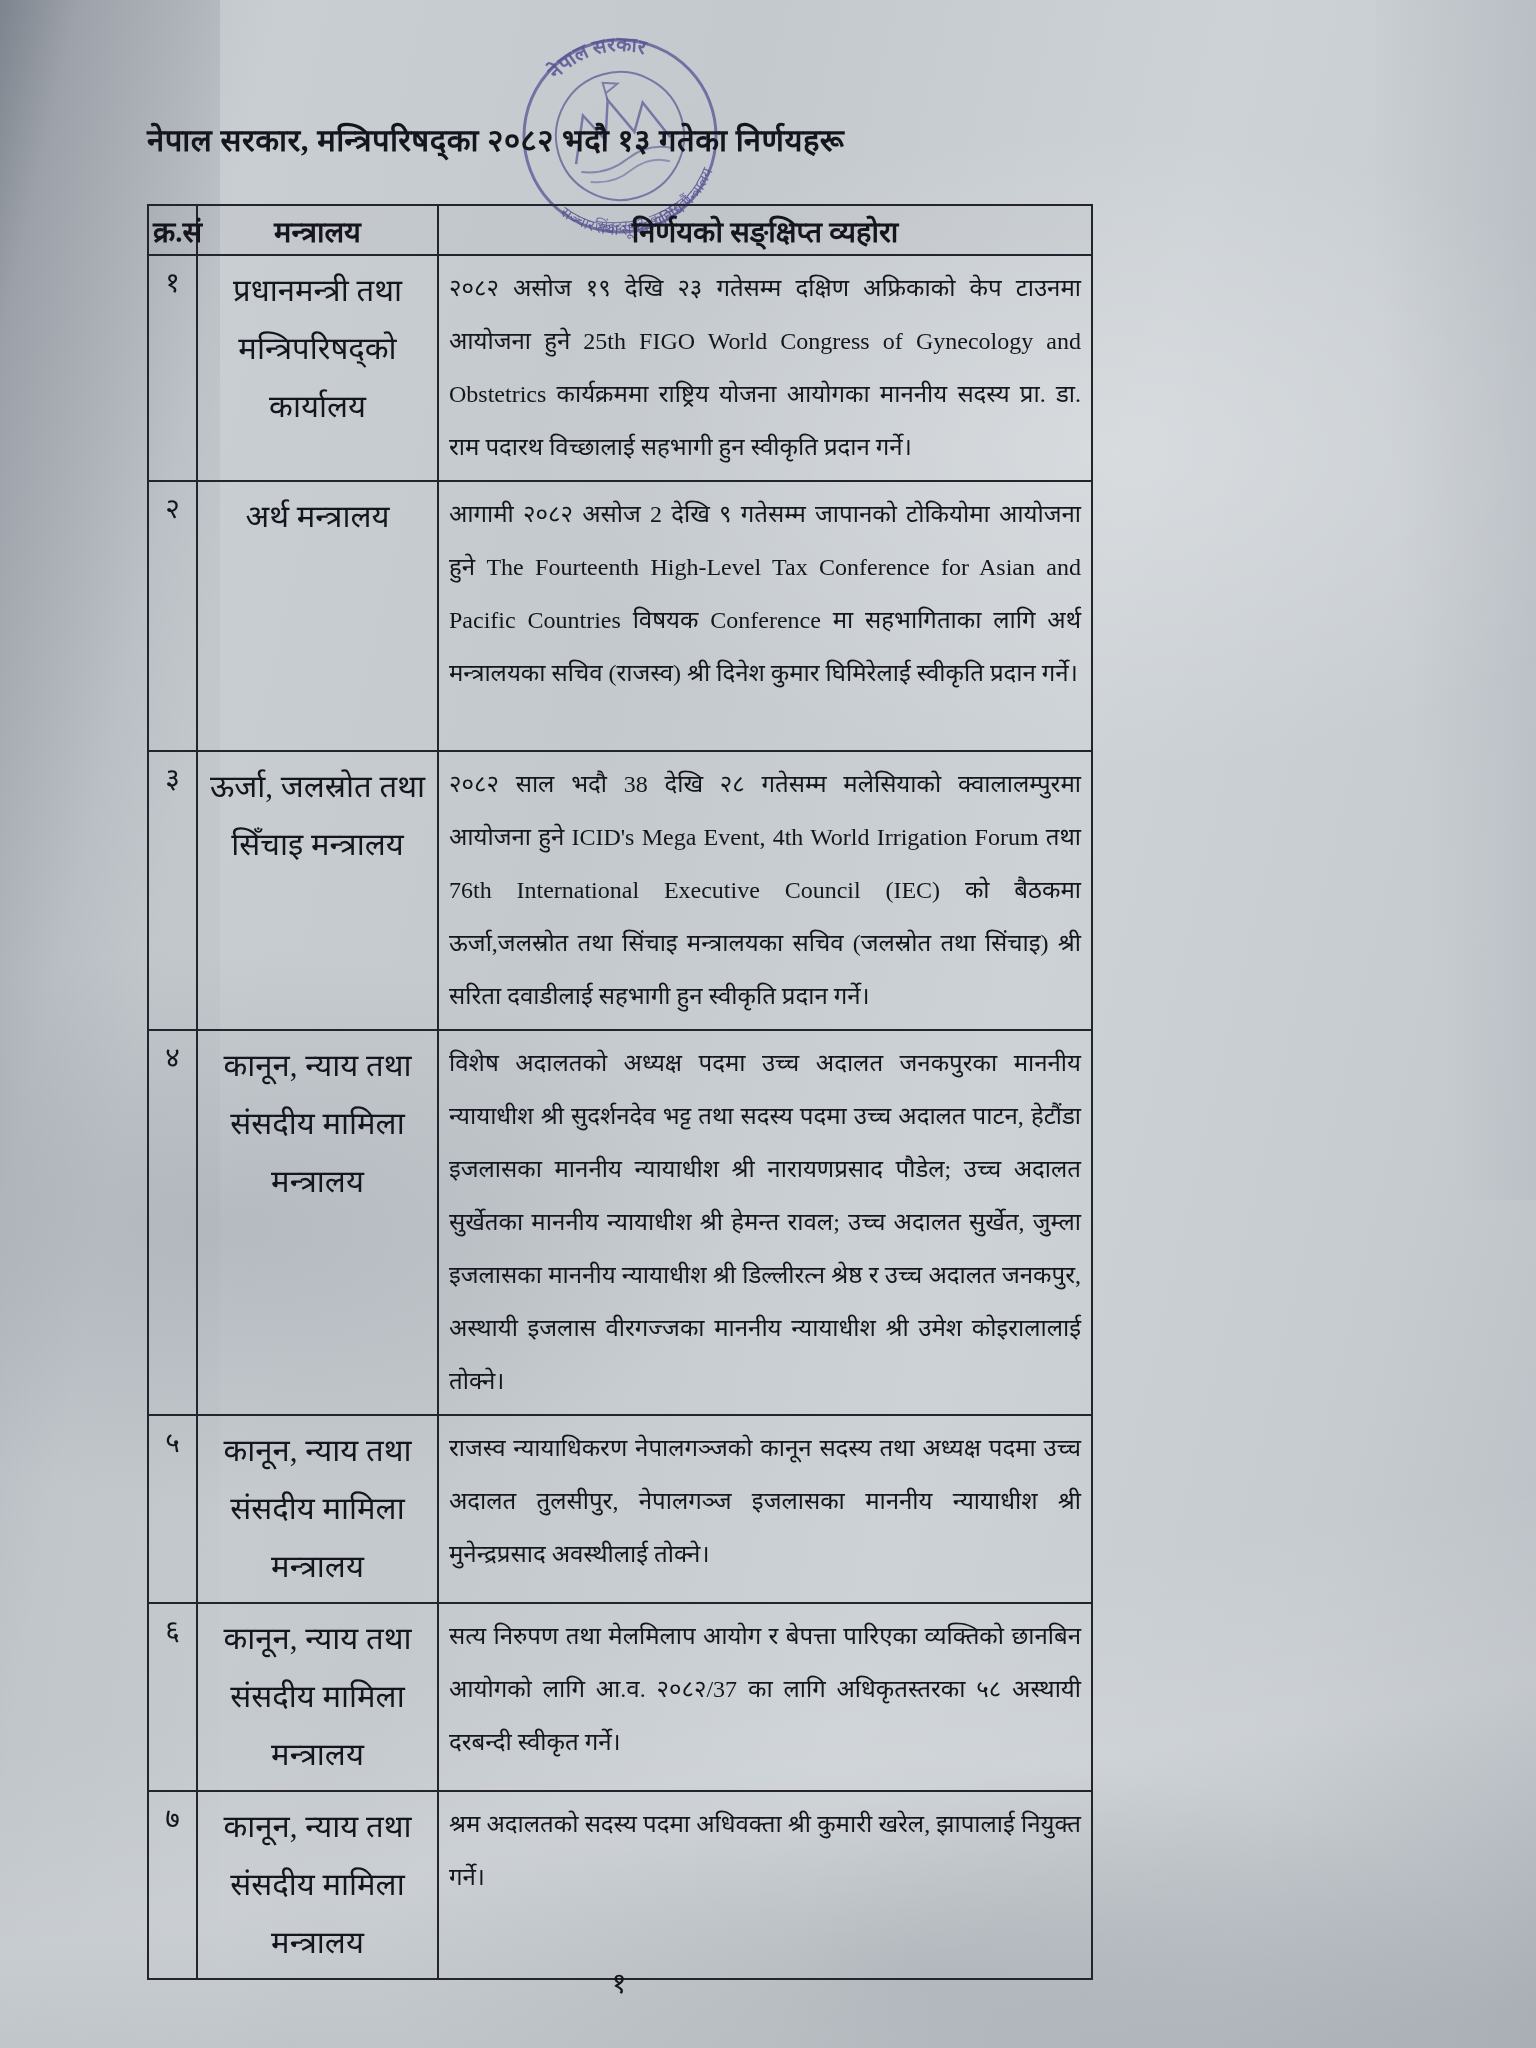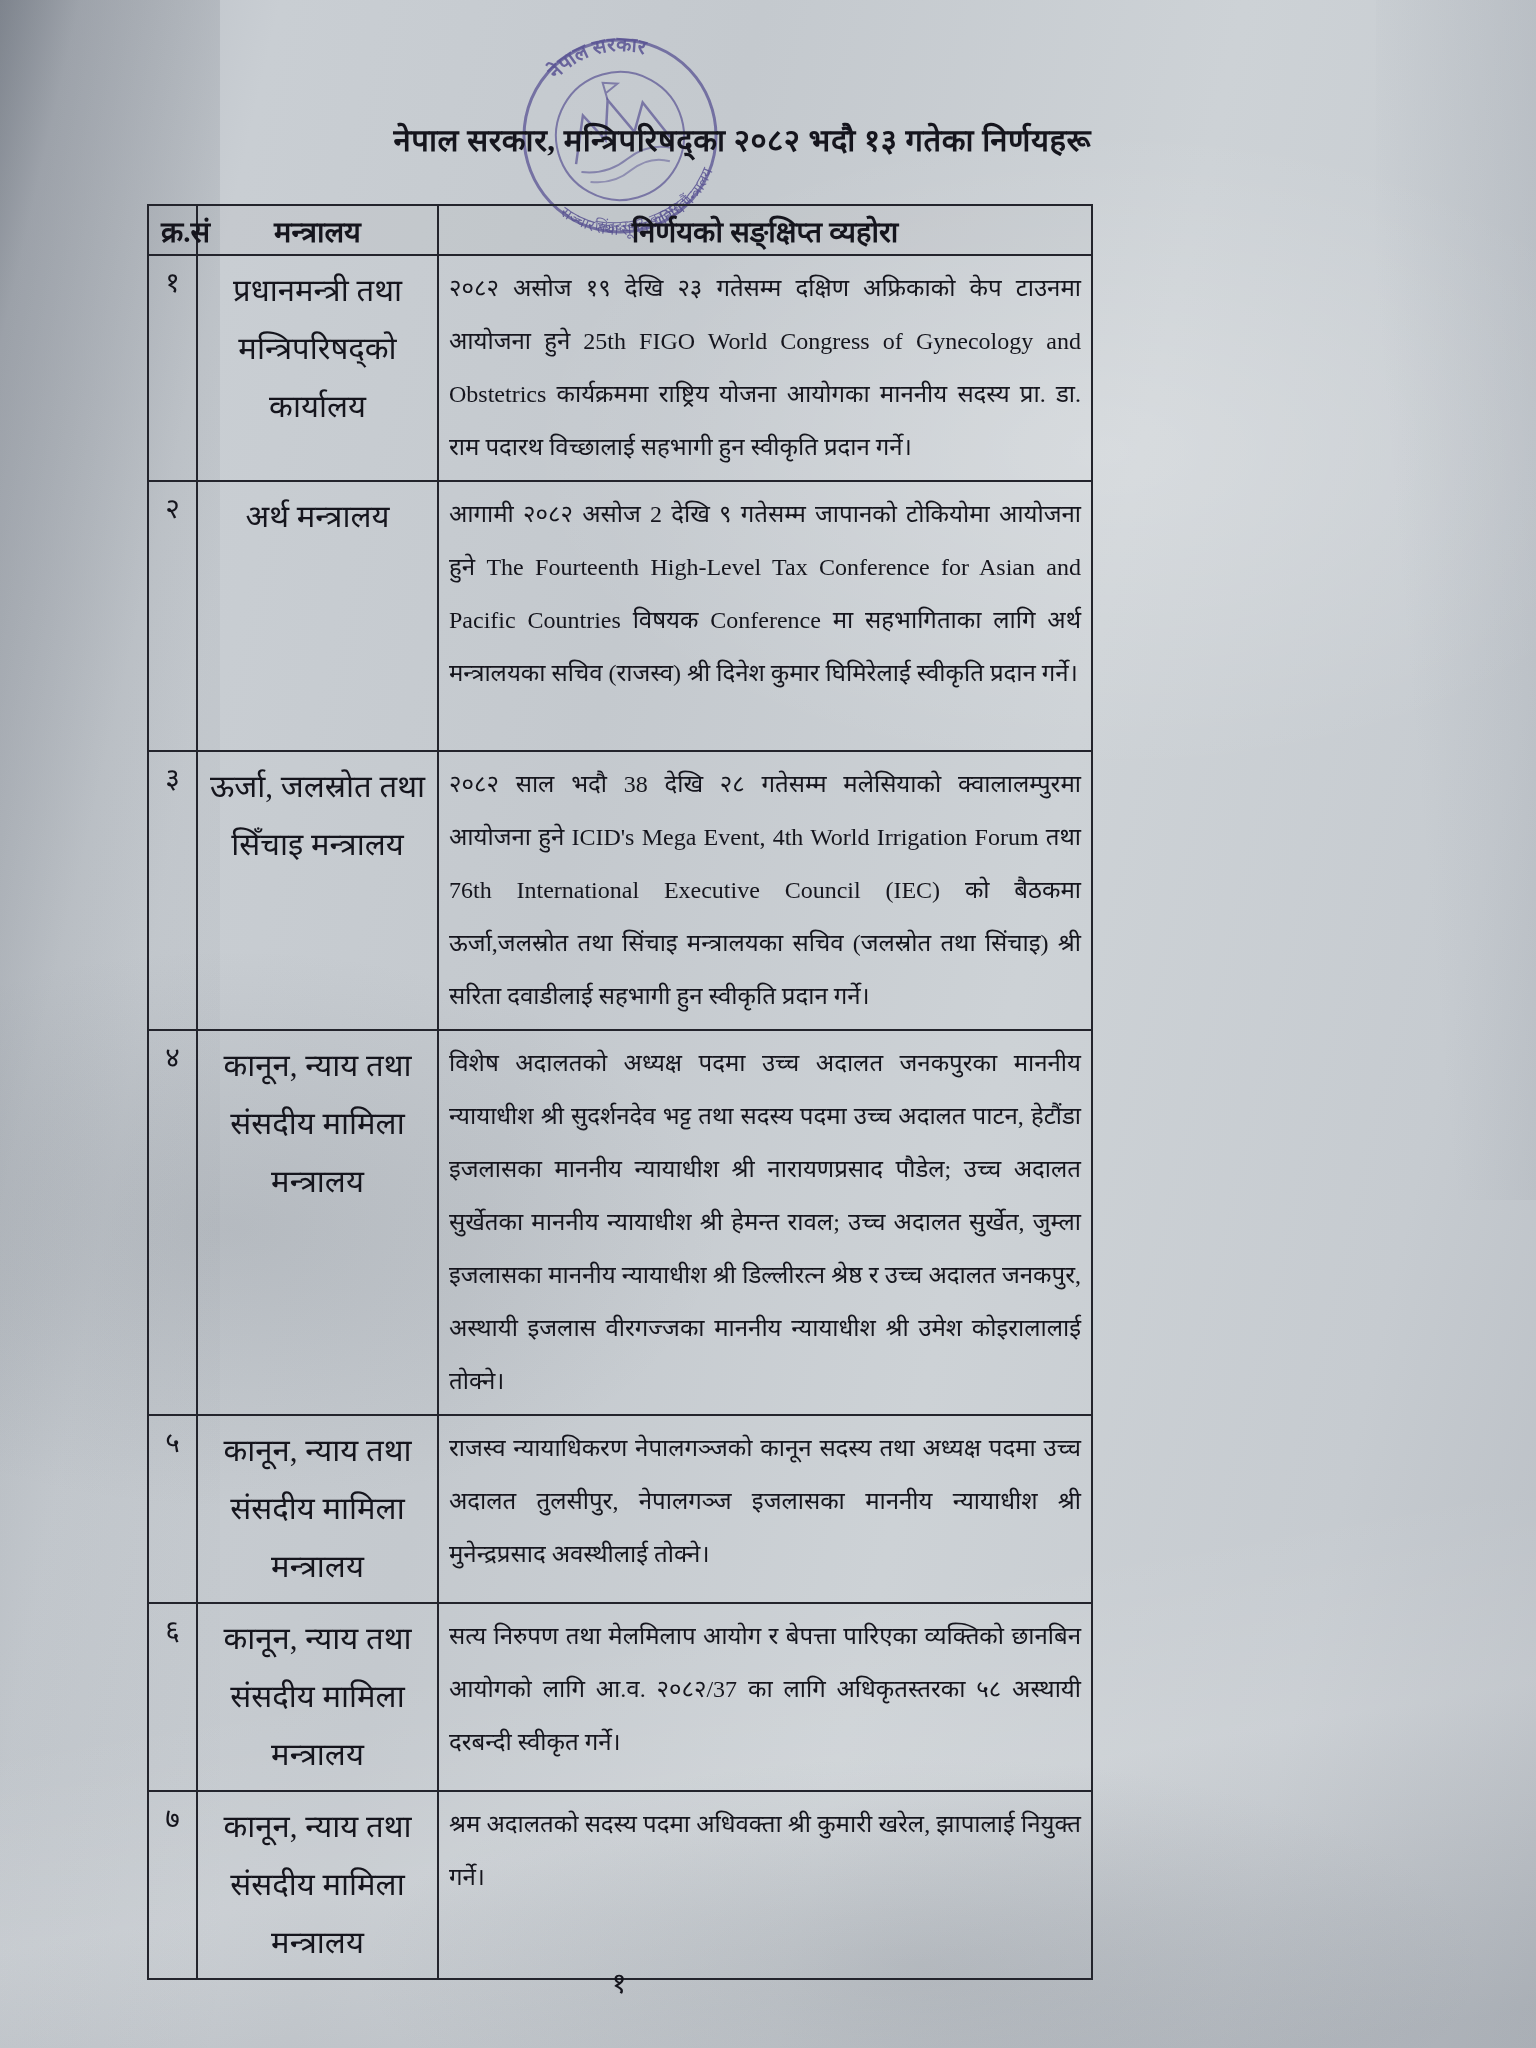--- a/index.html
+++ b/index.html
@@ -24,21 +24,21 @@
   .crease2{left:0;top:1500px;width:1536px;height:548px;
     background:linear-gradient(170deg,transparent 30%,rgba(255,255,255,.10) 55%,rgba(100,106,116,.18) 95%);}
   .crease3{right:0;top:0;width:160px;height:1200px;
     background:linear-gradient(265deg,rgba(140,146,156,.25),transparent 70%);}
 
   .content{
     position:absolute;left:147px;top:0;width:944px;
   }
   .doc-title{
     margin-top:118px;
-    text-align:right;
+    text-align:left;
     font-size:31px;
     font-weight:bold;
     letter-spacing:.5px;
   }
   table.decisions{
     margin-top:44px;
     width:944px;
     table-layout:fixed;
     border-collapse:collapse;
   }
@@ -50,21 +50,21 @@
     vertical-align:top;
     padding:6px 10px;
   }
   table.decisions th{
     height:44px;
     font-size:29px;
     font-weight:bold;
     text-align:center;
     vertical-align:middle;
     background:rgba(0,0,0,0.02);
-    padding:2px 12px;
+    padding:2px 4px;
   }
   td.sn{
     text-align:center;
     font-size:28px;
     padding-top:10px;
   }
   td.ministry{
     text-align:center;
     font-size:31px;
     line-height:58px;

